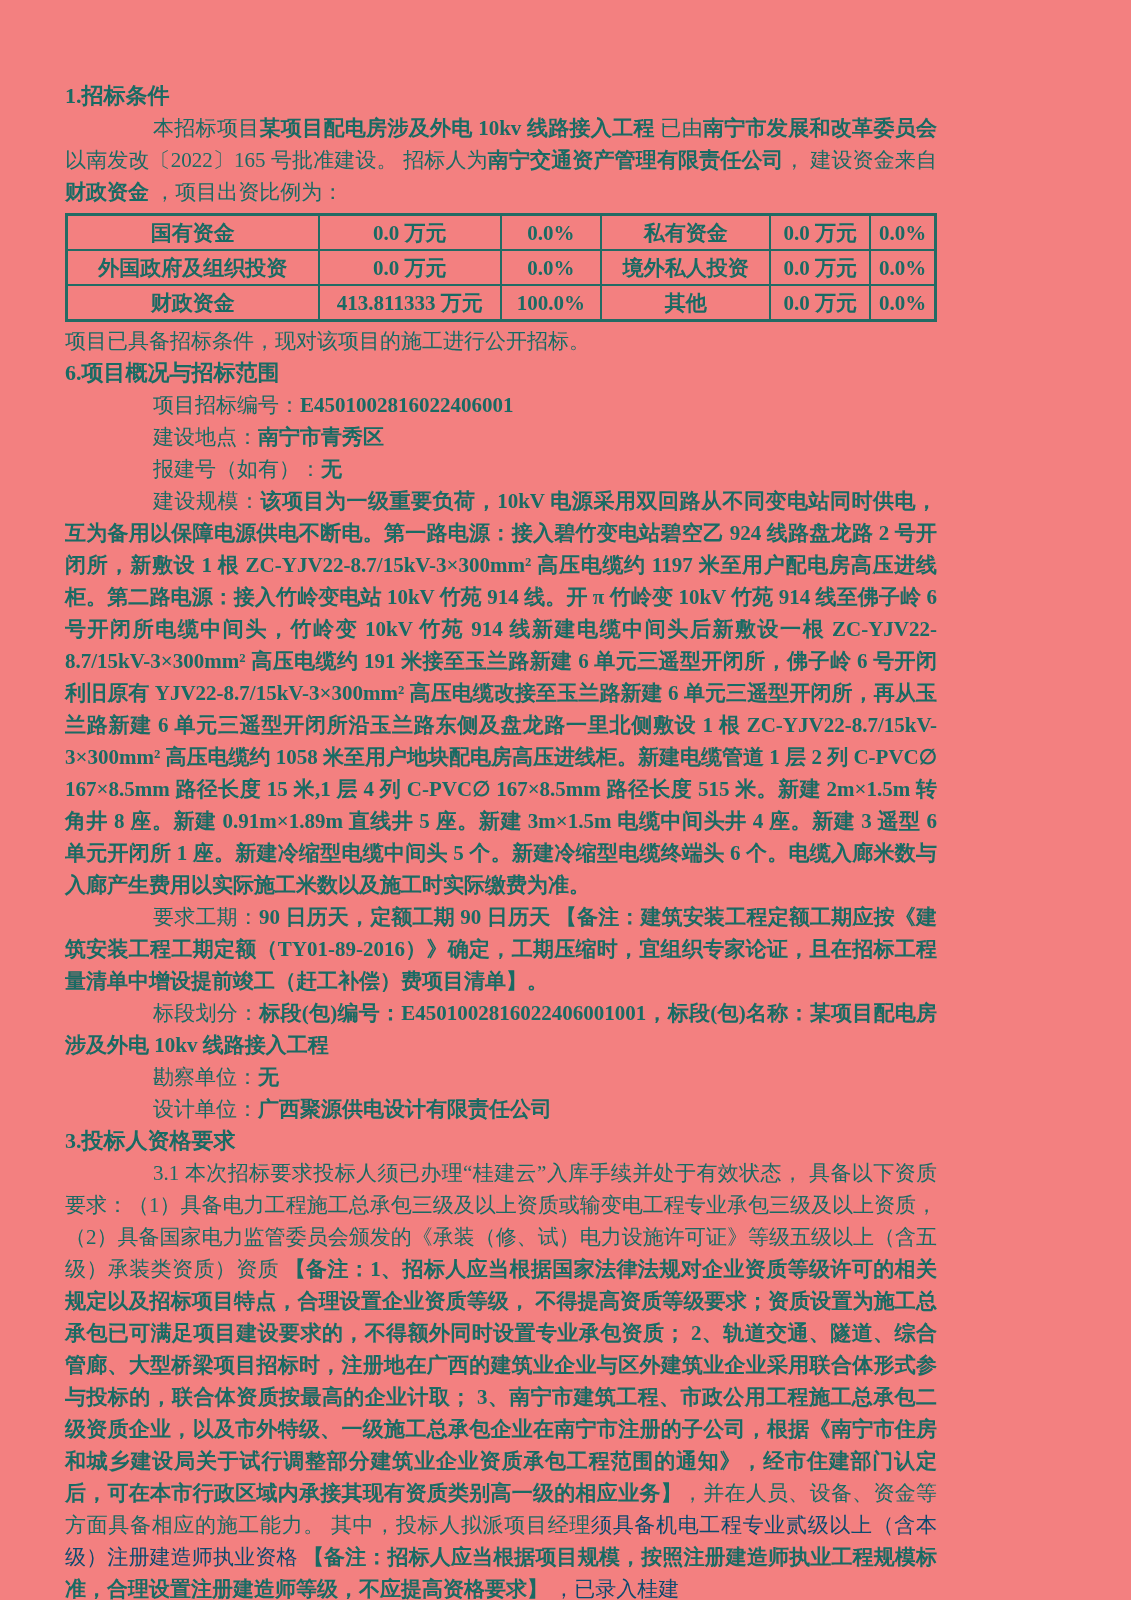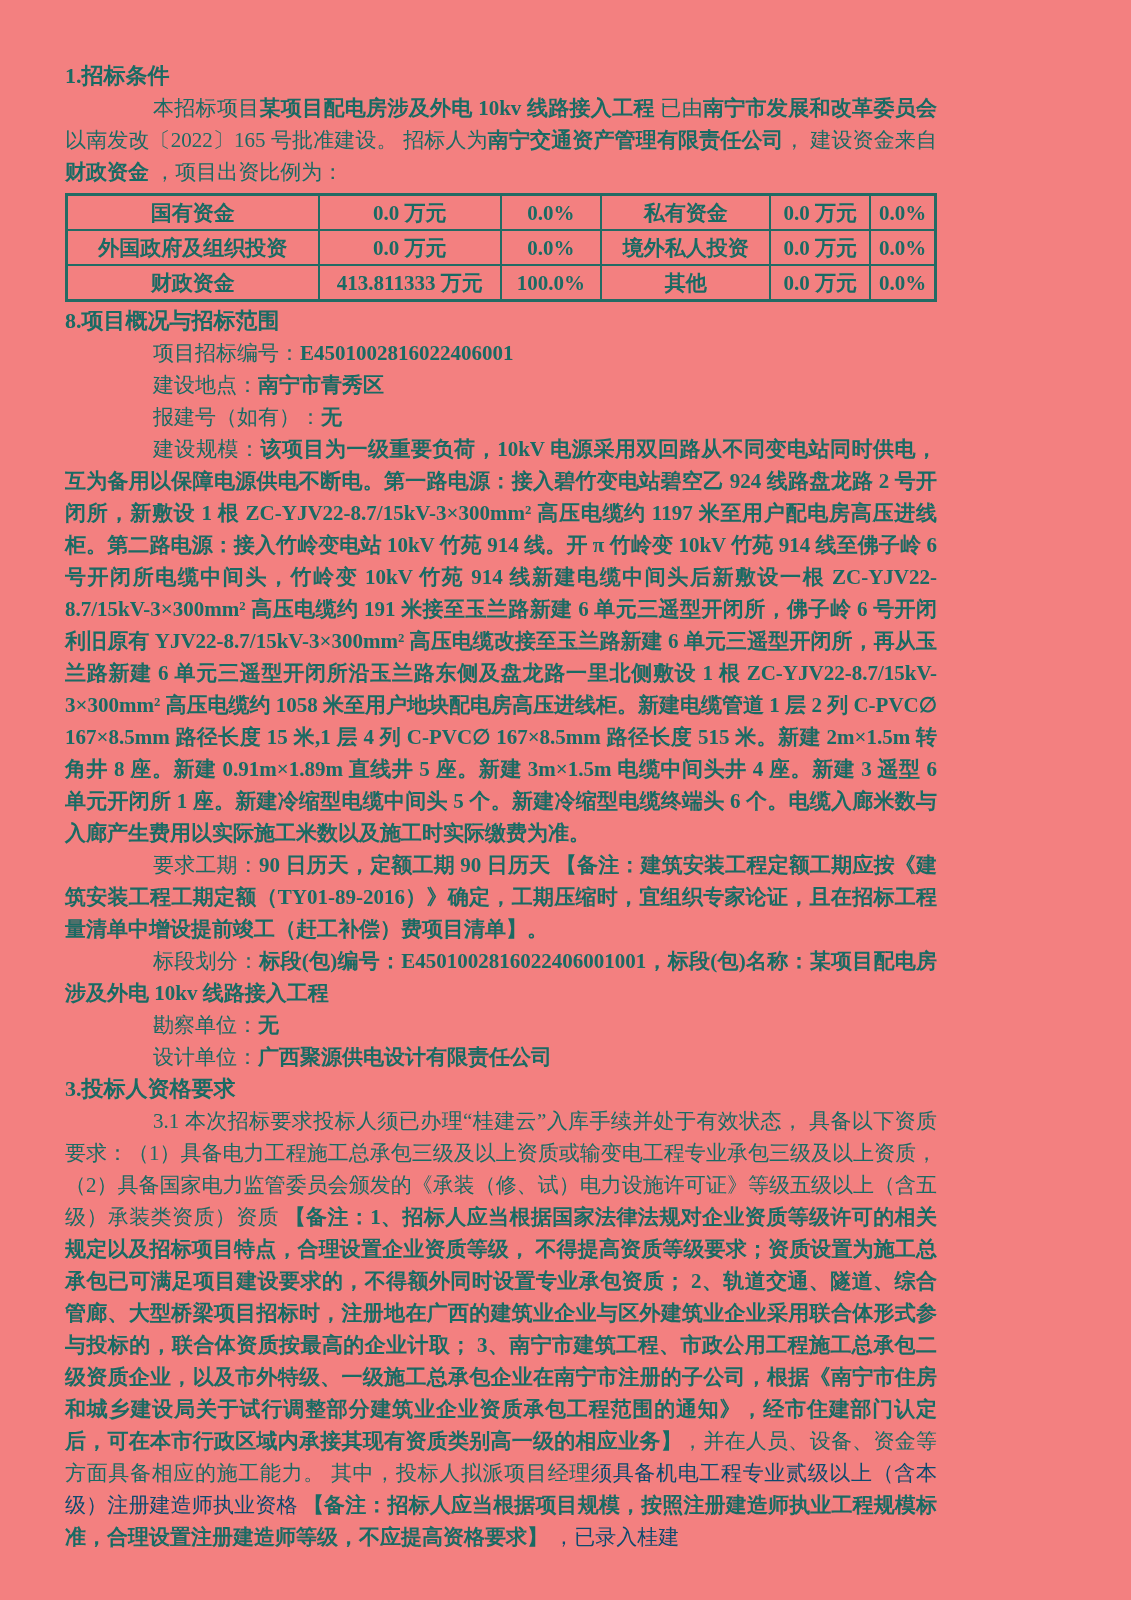--- a/index.html
+++ b/index.html
@@ -5,21 +5,21 @@
   html,body{margin:0;padding:0;}
   body{
     width:1131px;height:1600px;
     background:#f38080;
     overflow:hidden;
     font-family:"Liberation Serif","DejaVu Serif",serif;
   }
   .page{
     box-sizing:border-box;
     width:1003px;height:1600px;
-    padding:60px 66px 0 65px;
+    padding:80px 66px 0 65px;
     color:#1a6a63;
     font-size:21px;
     line-height:32px;
     text-align:justify;
   }
   .heading{
     font-weight:bold;
     font-size:22px;
     text-align:left;
   }
@@ -81,22 +81,23 @@
       <td class="c1">财政资金</td>
       <td class="c2">413.811333 万元</td>
       <td class="c3">100.0%</td>
       <td class="c4">其他</td>
       <td class="c5">0.0 万元</td>
       <td class="c6">0.0%</td>
     </tr>
   </tbody>
     </table>
 
+  <p class="para">项目已具备招标条件，现对该项目的施工进行公开招标。</p>
 
-  <div class="heading">8.项目概况与招标范围</div>
+  <div class="heading">6.项目概况与招标范围</div>
 
   <p class="para indent"><span>项目招标编号：</span><span class="b">E4501002816022406001</span></p>
 
   <p class="para indent"><span>建设地点：</span><span class="b">南宁市青秀区</span></p>
 
   <p class="para indent"><span>报建号（如有）：</span><span class="b">无</span></p>
 
   <p class="para indent"><span>建设规模：</span><span class="b">该项目为一级重要负荷，10kV 电源采用双回路从不同变电站同时供电，互为备用以保障电源供电不断电。第一路电源：接入碧竹变电站碧空乙 924 线路盘龙路 2 号开闭所，新敷设 1 根 ZC-YJV22-8.7/15kV-3×300mm² 高压电缆约 1197 米至用户配电房高压进线柜。第二路电源：接入竹岭变电站 10kV 竹苑 914 线。开 π 竹岭变 10kV 竹苑 914 线至佛子岭 6 号开闭所电缆中间头，竹岭变 10kV 竹苑 914 线新建电缆中间头后新敷设一根 ZC-YJV22-8.7/15kV-3×300mm² 高压电缆约 191 米接至玉兰路新建 6 单元三遥型开闭所，佛子岭 6 号开闭利旧原有 YJV22-8.7/15kV-3×300mm² 高压电缆改接至玉兰路新建 6 单元三遥型开闭所，再从玉兰路新建 6 单元三遥型开闭所沿玉兰路东侧及盘龙路一里北侧敷设 1 根 ZC-YJV22-8.7/15kV-3×300mm² 高压电缆约 1058 米至用户地块配电房高压进线柜。新建电缆管道 1 层 2 列 C-PVC∅ 167×8.5mm 路径长度 15 米,1 层 4 列 C-PVC∅ 167×8.5mm 路径长度 515 米。新建 2m×1.5m 转角井 8 座。新建 0.91m×1.89m 直线井 5 座。新建 3m×1.5m 电缆中间头井 4 座。新建 3 遥型 6 单元开闭所 1 座。新建冷缩型电缆中间头 5 个。新建冷缩型电缆终端头 6 个。电缆入廊米数与入廊产生费用以实际施工米数以及施工时实际缴费为准。</span></p>
 
 

